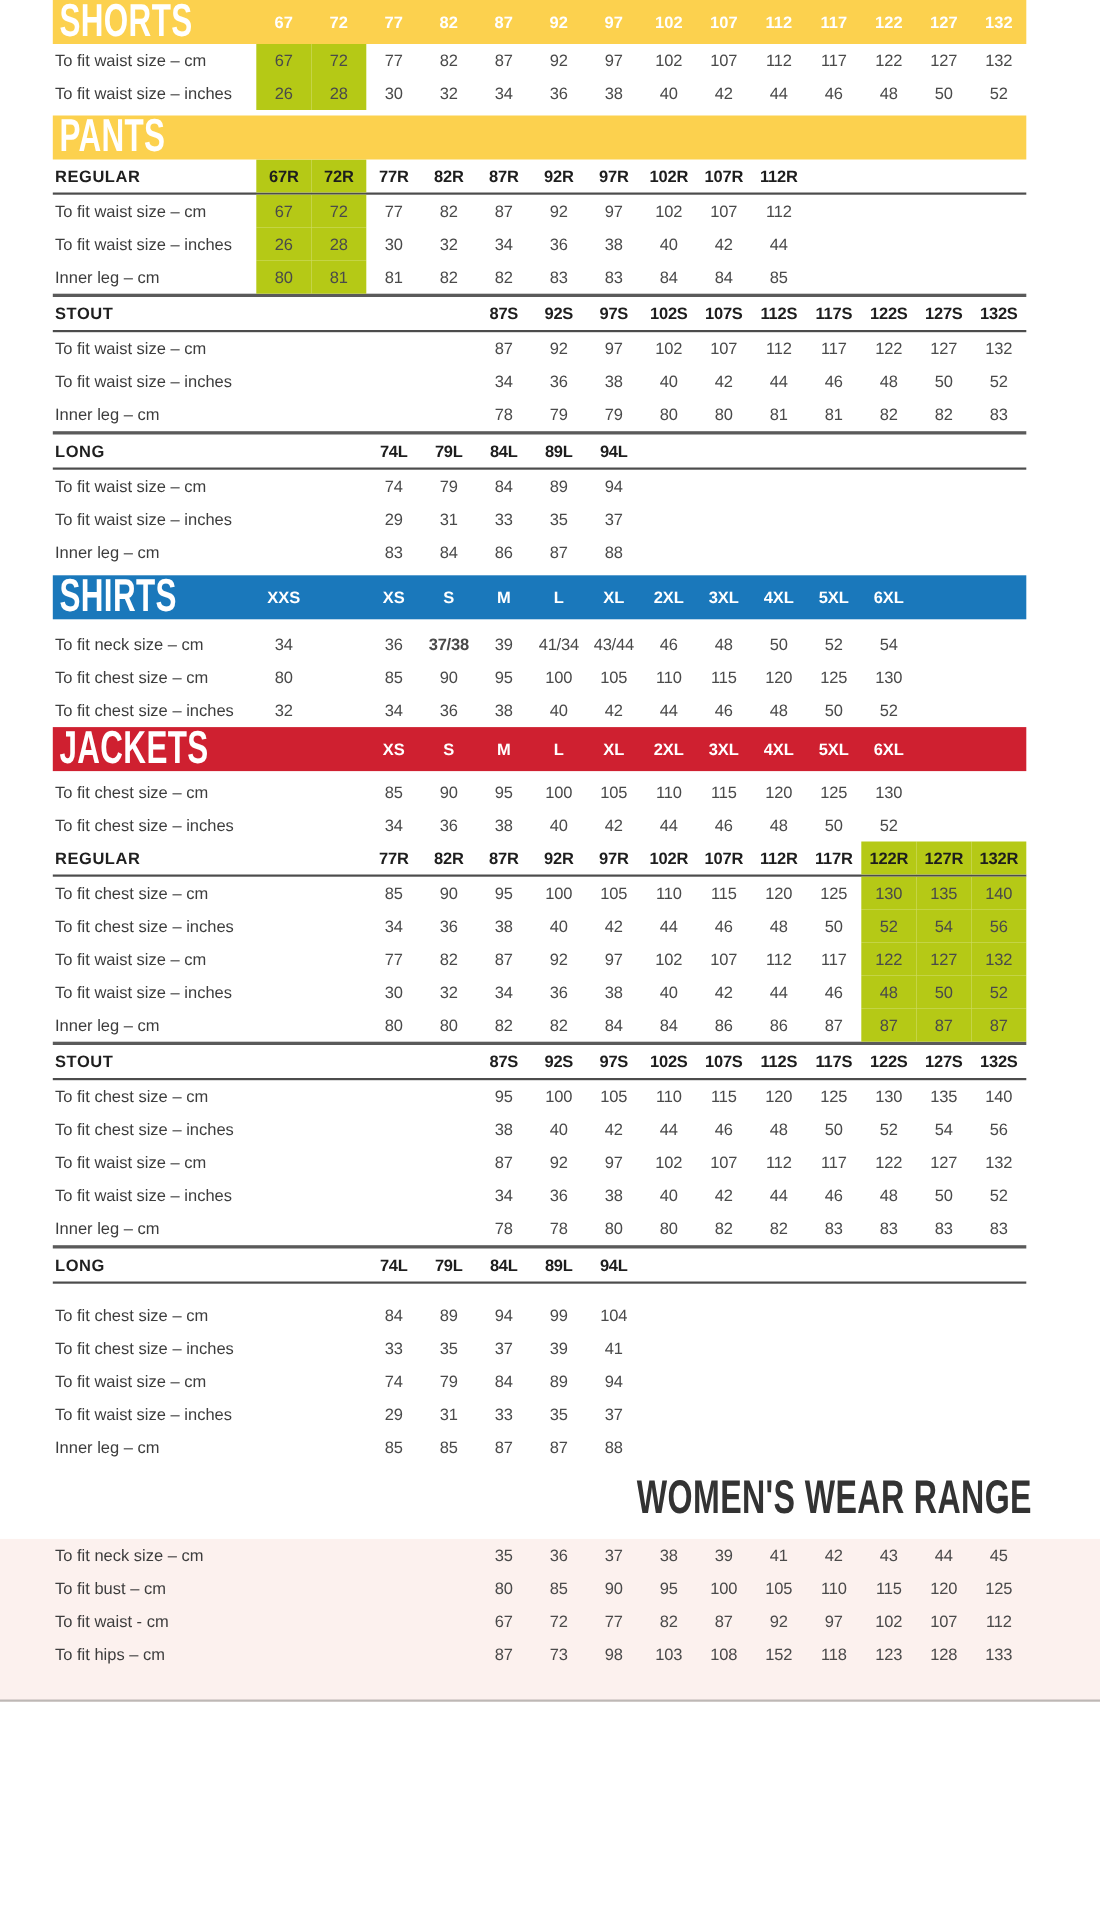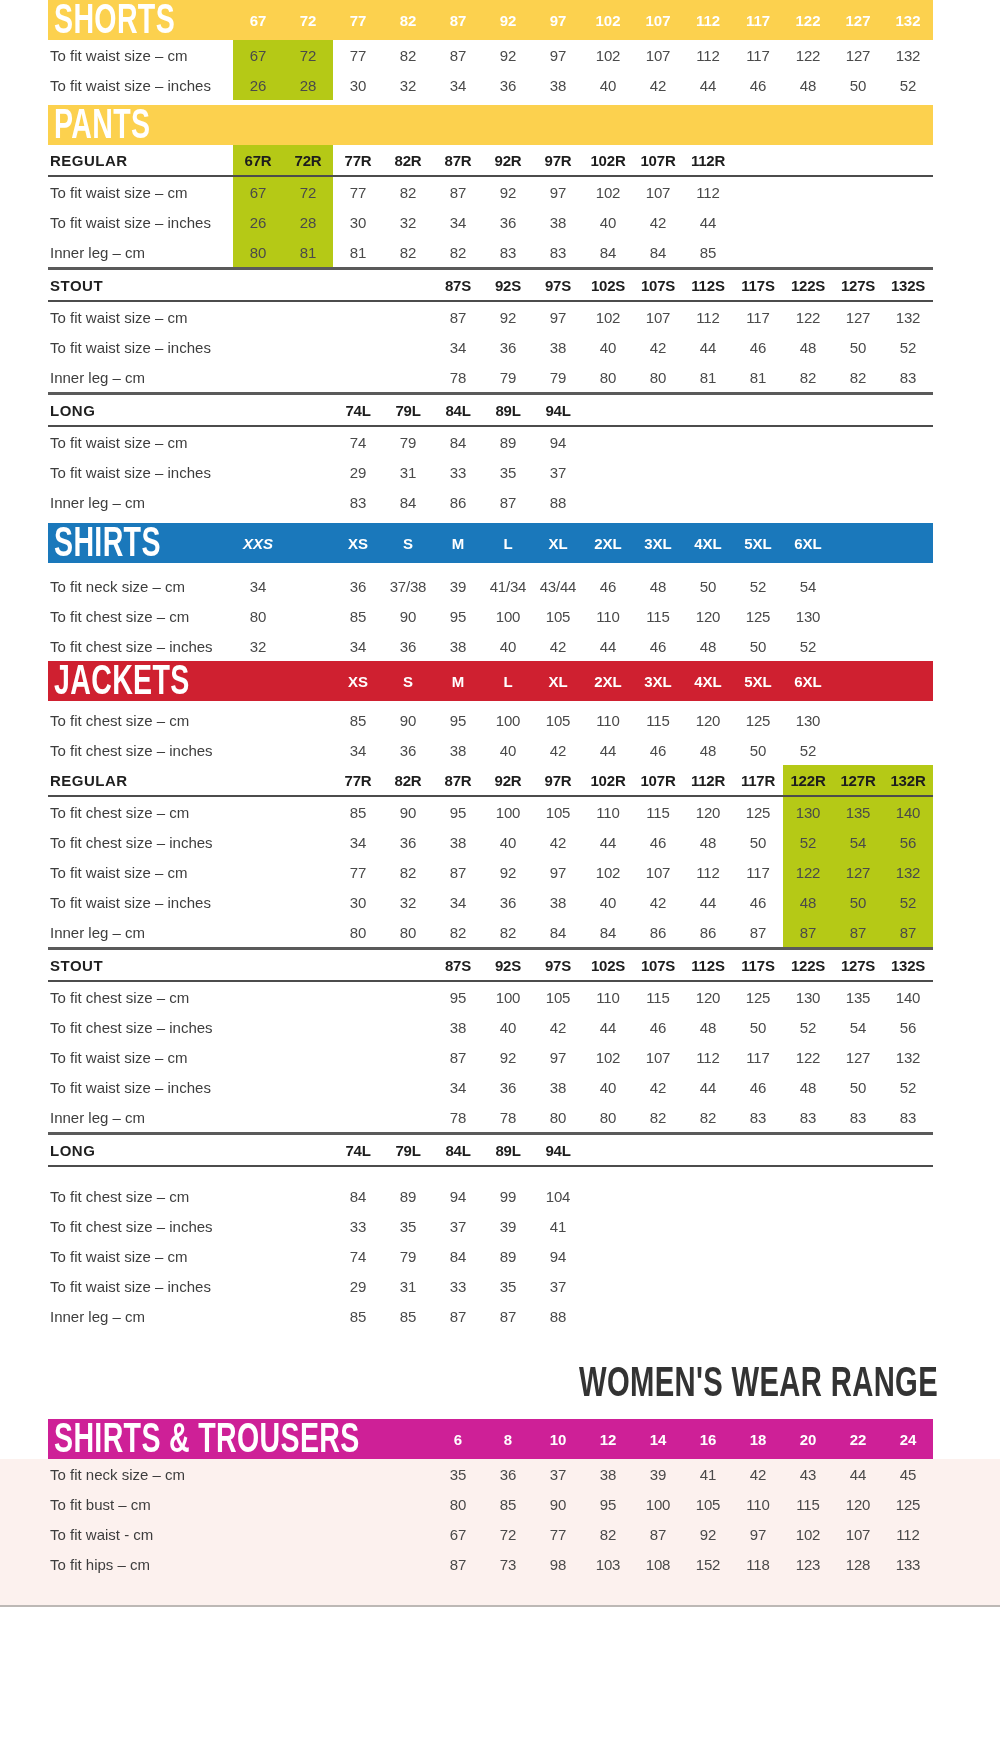--- a/index.html
+++ b/index.html
@@ -5,21 +5,21 @@
   html,body { margin:0; padding:0; }
   body {
     width:1000px; height:1748px; background:#ffffff; overflow:hidden;
     font-family:"Liberation Sans", sans-serif; position:relative;
   }
   .condensed { display:inline-block; transform:scaleX(0.68); white-space:nowrap; }
   .page-title { text-align:right; margin:20px 62px 14px 0; height:44px; line-height:44px; }
   .page-title .condensed {
     transform-origin:right center; font-size:43px; font-weight:bold; color:#333333; letter-spacing:0.5px;
   }
-  .page-title.womens { margin-top:28px; margin-bottom:16px; }
+  .page-title.womens { margin-top:8px; margin-bottom:16px; }
 
   .bar {
     position:relative; margin-left:48px; width:885px; height:40px;
     display:grid; grid-template-columns:185px repeat(14,50px); align-items:center;
   }
   .bar-label {
     position:absolute; left:6px; top:50%;
     transform:translateY(-53%) scaleX(0.68); transform-origin:left center;
     font-size:42px; font-weight:bold; color:#ffffff; white-space:nowrap; letter-spacing:0.5px;
   }
@@ -248,38 +248,38 @@
           <span class="cell" style="grid-column: 4;">83</span>
           <span class="cell" style="grid-column: 5;">84</span>
           <span class="cell" style="grid-column: 6;">86</span>
           <span class="cell" style="grid-column: 7;">87</span>
           <span class="cell" style="grid-column: 8;">88</span>
         </div>
       </section>
       <section class="size-section" id="sec-shirts">
         <div class="bar" style="background: rgb(26, 120, 187);">
           <span class="bar-label condensed">SHIRTS</span>
-          <span class="bar-size" style="grid-column: 2; font-style: italic;">XXS</span>
+          <span class="bar-size" style="grid-column: 2;">XXS</span>
           <span class="bar-size" style="grid-column: 4;">XS</span>
           <span class="bar-size" style="grid-column: 5;">S</span>
           <span class="bar-size" style="grid-column: 6;">M</span>
           <span class="bar-size" style="grid-column: 7;">L</span>
           <span class="bar-size" style="grid-column: 8;">XL</span>
           <span class="bar-size" style="grid-column: 9;">2XL</span>
           <span class="bar-size" style="grid-column: 10;">3XL</span>
           <span class="bar-size" style="grid-column: 11;">4XL</span>
           <span class="bar-size" style="grid-column: 12;">5XL</span>
           <span class="bar-size" style="grid-column: 13;">6XL</span>
         </div>
         <div class="spacer" style="height: 8px;"></div>
         <div class="grid datarow">
           <span class="rowlabel">To fit neck size – cm</span>
           <span class="cell" style="grid-column: 2;">34</span>
           <span class="cell" style="grid-column: 4;">36</span>
-          <span class="cell" style="grid-column: 5;">37/38</span>
+          <span class="cell" style="grid-column: 5; font-weight: bold;">37/38</span>
           <span class="cell" style="grid-column: 6;">39</span>
           <span class="cell" style="grid-column: 7;">41/34</span>
           <span class="cell" style="grid-column: 8;">43/44</span>
           <span class="cell" style="grid-column: 9;">46</span>
           <span class="cell" style="grid-column: 10;">48</span>
           <span class="cell" style="grid-column: 11;">50</span>
           <span class="cell" style="grid-column: 12;">52</span>
           <span class="cell" style="grid-column: 13;">54</span>
         </div>
         <div class="grid datarow">
@@ -571,35 +571,20 @@
           <span class="cell" style="grid-column: 7;">87</span>
           <span class="cell" style="grid-column: 8;">88</span>
         </div>
       </section>
     </div>
 
   <div class="page-title womens">
     <span class="condensed">WOMEN'S WEAR RANGE</span>
   </div>
 
-  <div id="womens-bar-slot">
-      <div class="bar" style="background: rgb(206, 32, 151);">
-        <span class="bar-label condensed">SHIRTS &amp; TROUSERS</span>
-        <span class="bar-size" style="grid-column: 6;">6</span>
-        <span class="bar-size" style="grid-column: 7;">8</span>
-        <span class="bar-size" style="grid-column: 8;">10</span>
-        <span class="bar-size" style="grid-column: 9;">12</span>
-        <span class="bar-size" style="grid-column: 10;">14</span>
-        <span class="bar-size" style="grid-column: 11;">16</span>
-        <span class="bar-size" style="grid-column: 12;">18</span>
-        <span class="bar-size" style="grid-column: 13;">20</span>
-        <span class="bar-size" style="grid-column: 14;">22</span>
-        <span class="bar-size" style="grid-column: 15;">24</span>
-      </div>
-    </div>
 
   <div class="pink-band">
     <div id="womens-rows-slot">
         <div class="grid datarow">
           <span class="rowlabel">To fit neck size – cm</span>
           <span class="cell" style="grid-column: 6;">35</span>
           <span class="cell" style="grid-column: 7;">36</span>
           <span class="cell" style="grid-column: 8;">37</span>
           <span class="cell" style="grid-column: 9;">38</span>
           <span class="cell" style="grid-column: 10;">39</span>

